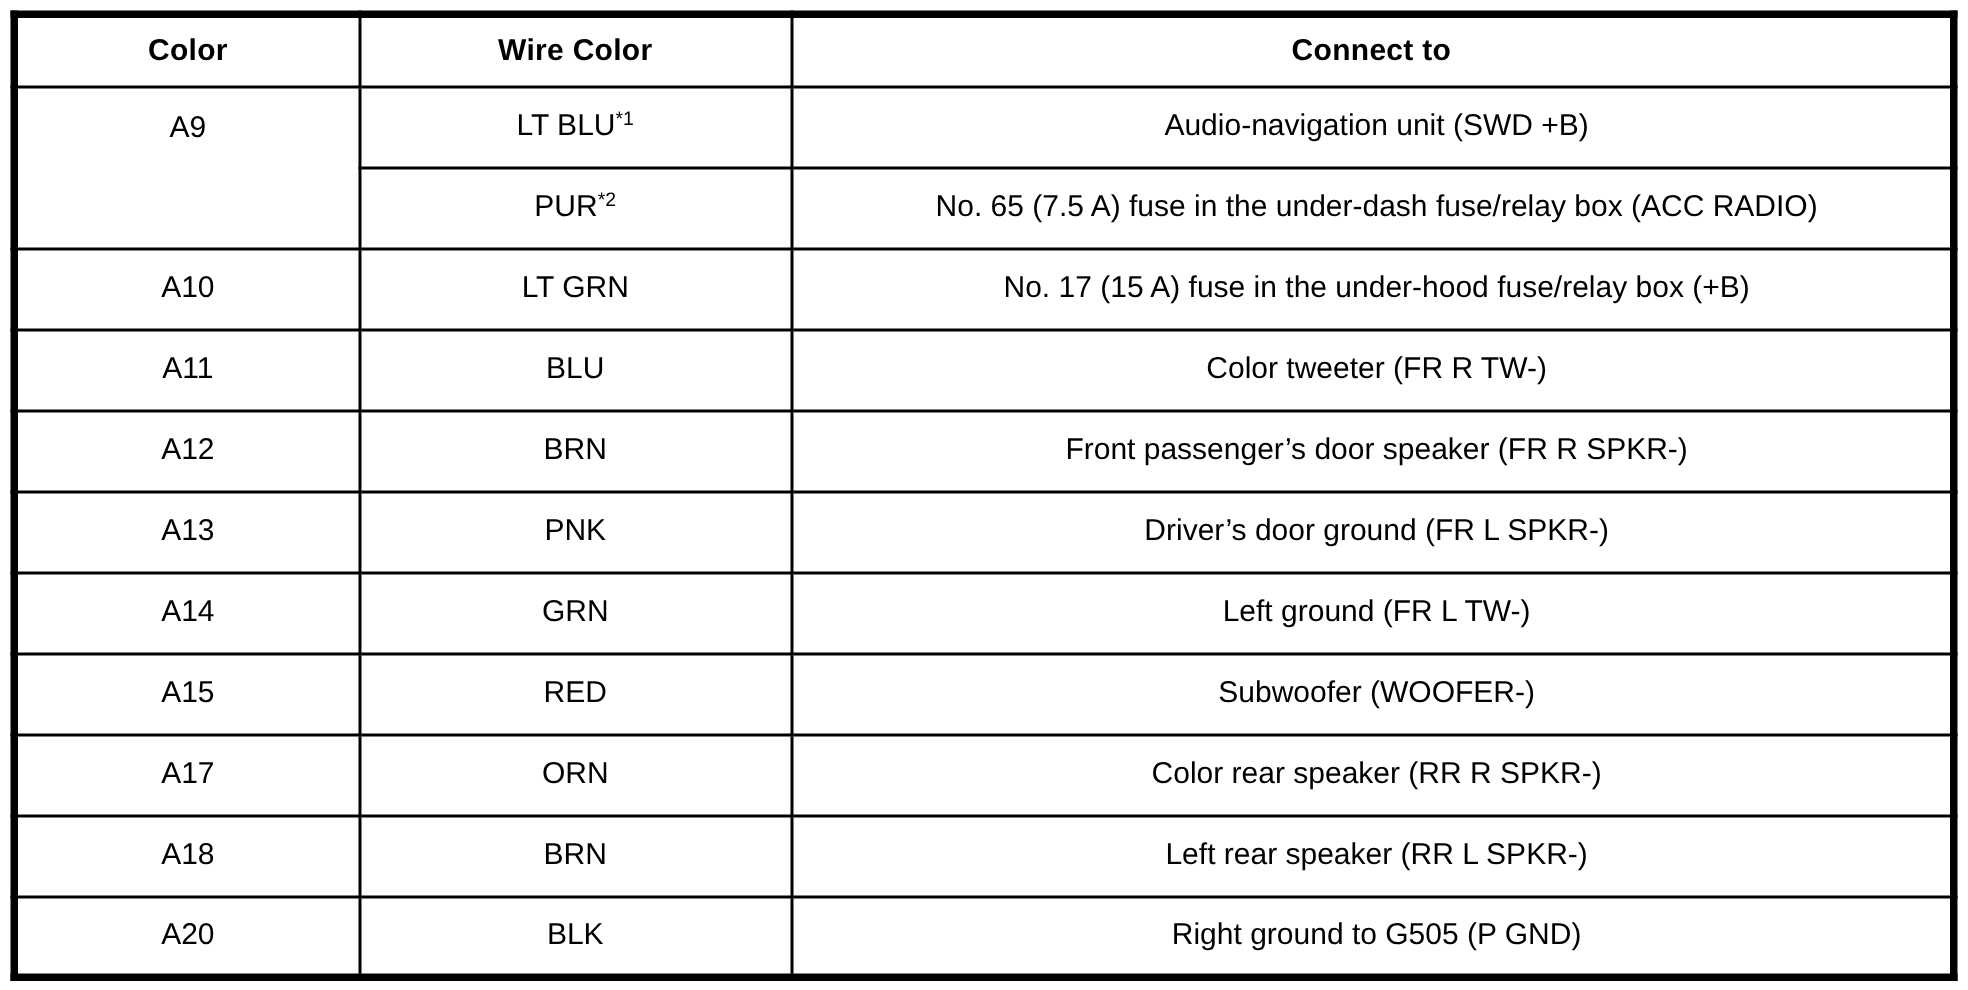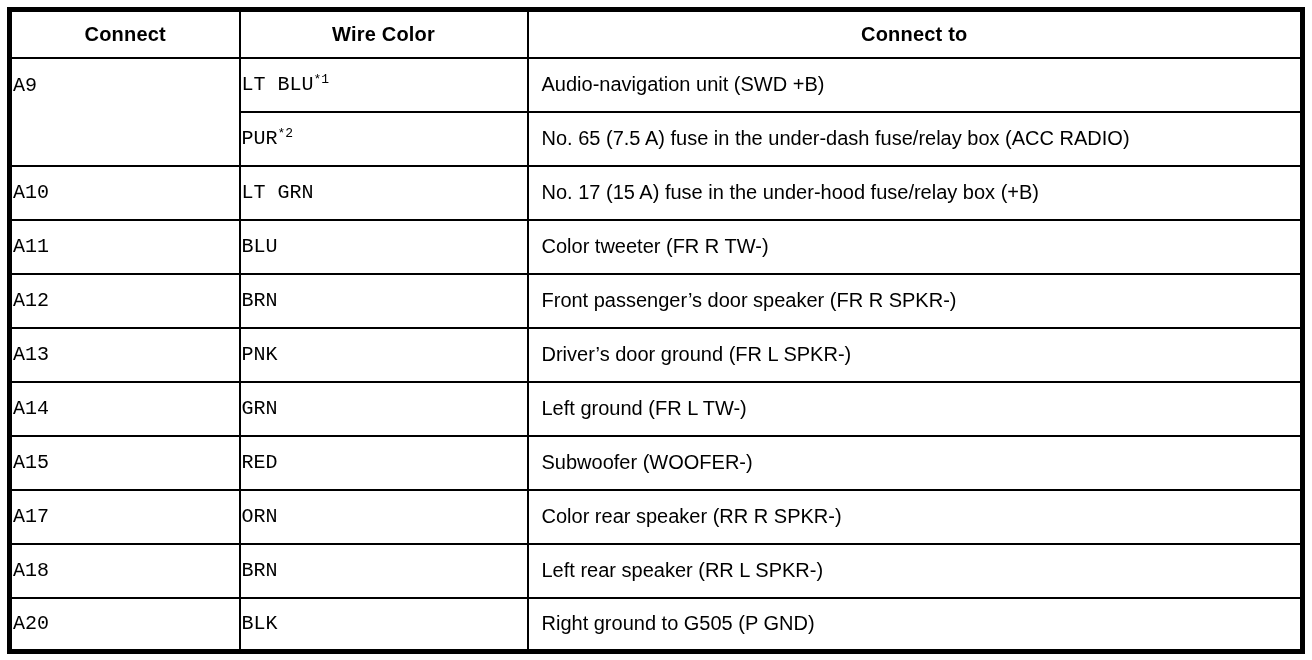--- a/index.html
+++ b/index.html
@@ -43,29 +43,29 @@
 
   th.header-cell {
     font-weight: bold;
     font-size: 21px;
     text-align: center;
     vertical-align: middle;
     letter-spacing: 0.2px;
   }
   td.cavity-cell,
   td.wire-cell {
+    text-align: center;
     vertical-align: middle;
-    font-family: Liberation Mono, monospace;
   }
   td.cavity-cell.span-top {
     vertical-align: top;
     padding-top: 15px;
   }
   td.connect-cell {
-    text-align: left;
+    text-align: center;
     vertical-align: middle;
     padding-left: 13px;
     padding-right: 6px;
   }
   sup.wire-sup {
     font-size: 13px;
     line-height: 0;
     vertical-align: 7px;
     letter-spacing: 0;
   }
@@ -75,21 +75,21 @@
 
 <div class="page">
   <table class="wire-table">
     <colgroup>
       <col class="col-cavity">
       <col class="col-wire">
       <col class="col-connect">
     </colgroup>
     <thead>
       <tr>
-        <th class="header-cell">Connect</th>
+        <th class="header-cell">Color</th>
         <th class="header-cell">Wire Color</th>
         <th class="header-cell">Connect to</th>
       </tr>
     </thead>
     <tbody>
         <tr>
           <td class="cavity-cell span-top" rowspan="2">A9</td>
           <td class="wire-cell">LT BLU<sup class="wire-sup">*1</sup></td>
           <td class="connect-cell">Audio-navigation unit (SWD +B)</td>
         </tr>

